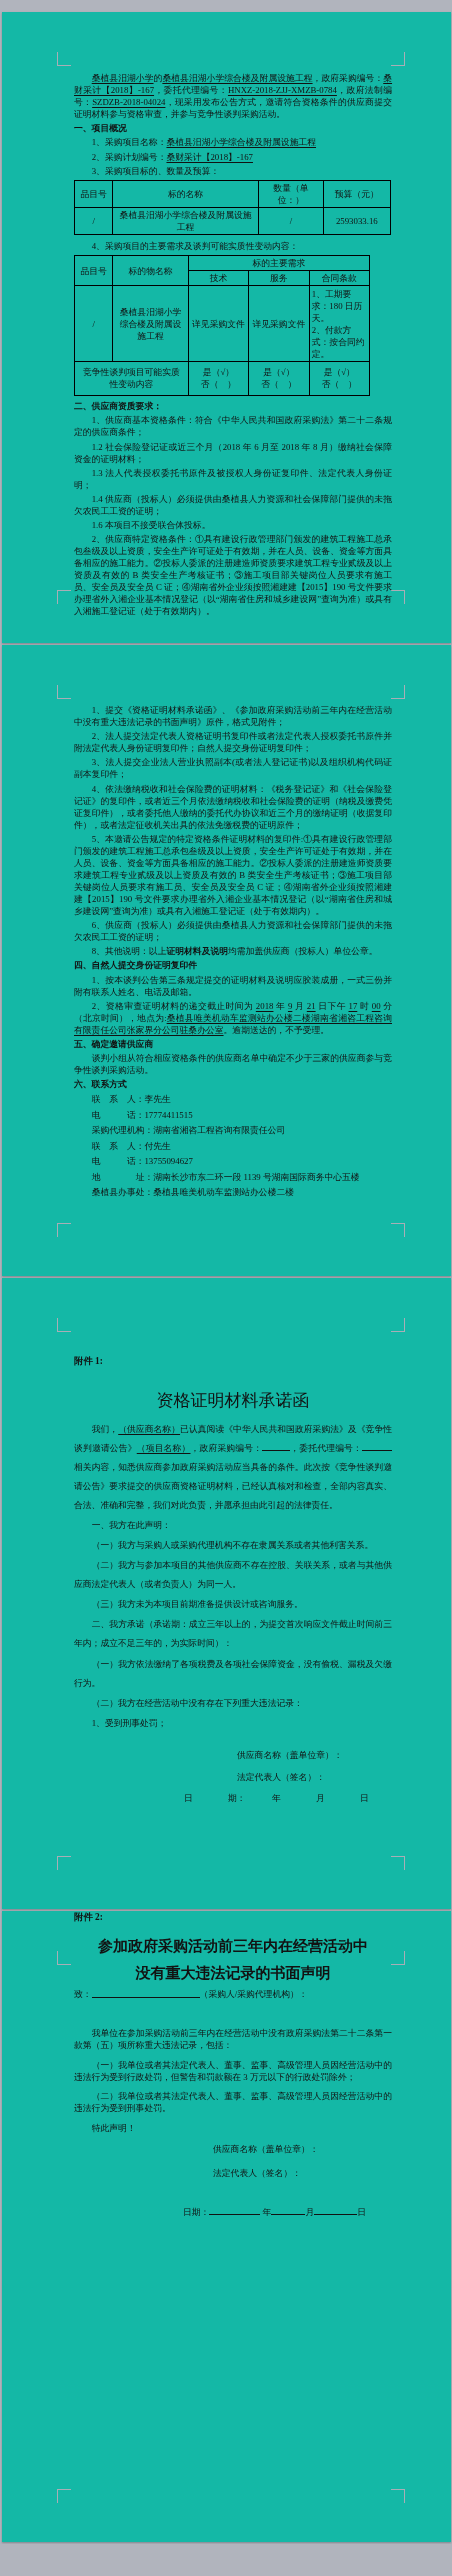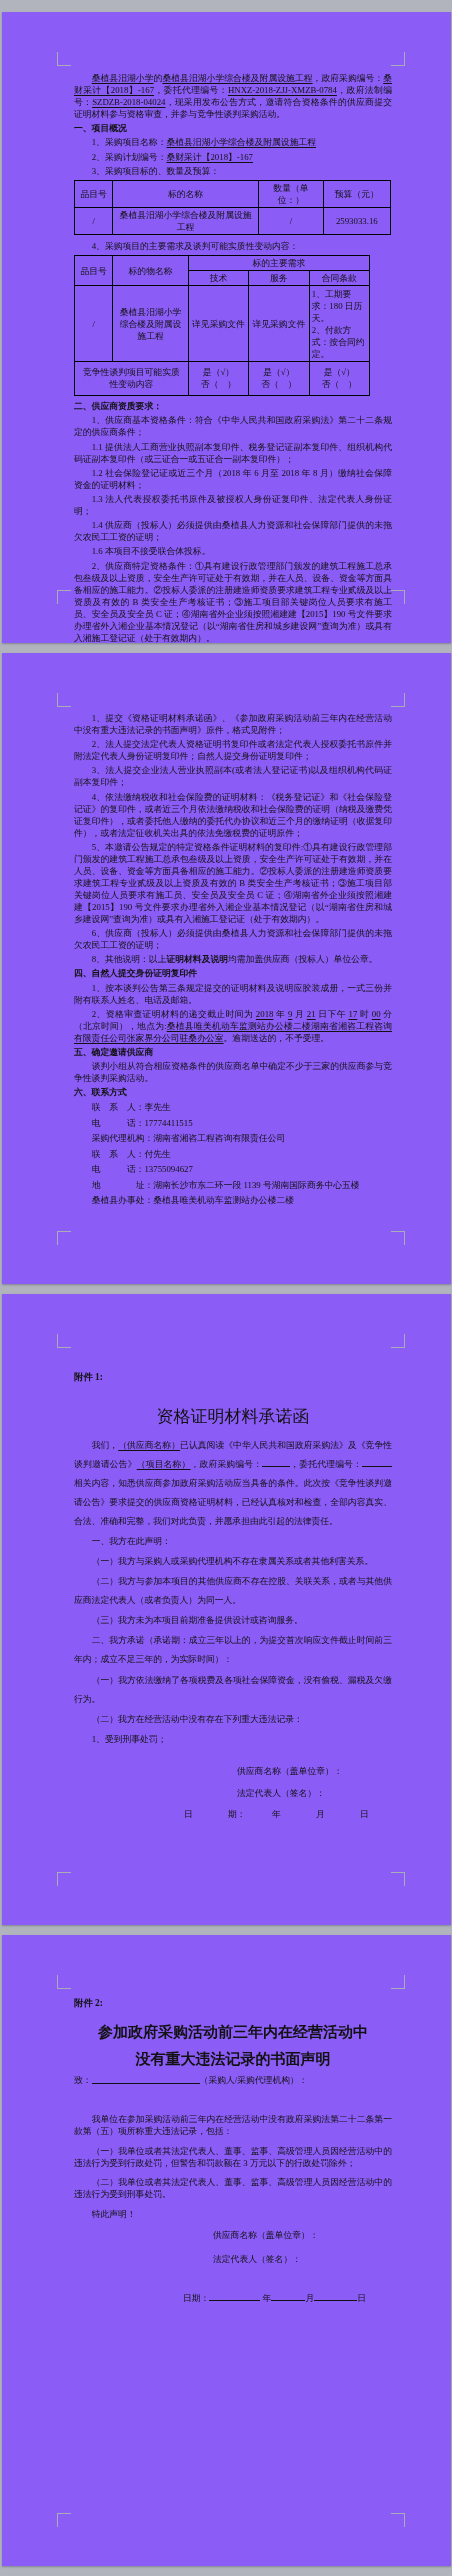--- a/index.html
+++ b/index.html
@@ -6,37 +6,37 @@
   body{
     background:#b1b4bd;
     padding-top:12px;
     font-family:"Liberation Serif","DejaVu Serif",serif;
     color:#121212;
     width:453px;
   }
   .canvas{width:453px;}
   .page{
     width:449px;height:631px;
-    margin:0 auto 10px auto;
-    background:#8b5cf6;
+    margin:0 auto 2px auto;
+    background:#14b8a6;
     position:relative;
     box-shadow:0 1.1px 1.7px rgba(90,94,104,.55);
     overflow:hidden;
   }
   
   .mark{position:absolute;width:13.3px;height:13.3px;}
   .mark.tl{left:55px;top:40px;border-left:0.6px solid #a9aeb6;border-bottom:0.6px solid #a9aeb6;}
   .mark.tr{right:46px;top:40px;border-right:0.6px solid #a9aeb6;border-bottom:0.6px solid #a9aeb6;}
   .mark.bl{left:55px;top:578px;border-left:0.6px solid #a9aeb6;border-top:0.6px solid #a9aeb6;}
   .mark.br{right:46px;top:578px;border-right:0.6px solid #a9aeb6;border-top:0.6px solid #a9aeb6;}
   .inner{position:absolute;left:72px;right:59px;top:0;}
   .pg1{padding-top:60px;}
   .pg2{padding-top:59px;}
   .pg3{padding-top:74px;}
-  .pg4{padding-top:62px;}
+  .pg4{}
   p{margin:0 0 2.2px 0;font-size:8.8px;line-height:12px;text-align:justify;}
   .ind{text-indent:17.7px;}
   .h{font-weight:bold;}
   .u{text-decoration:underline;text-underline-offset:1.7px;}
   .blank{display:inline-block;border-bottom:0.6px solid #121212;height:8.3px;vertical-align:baseline;}
   table{border-collapse:collapse;margin:3.3px 0 4.4px 0;table-layout:fixed;}
   td{border:0.6px solid #000;font-size:8.8px;text-align:center;vertical-align:middle;padding:1.1px 2.2px;line-height:12px;word-break:break-all;}
   td.cl{text-align:left;}
   
   .contact{line-height:15.5px;margin:0;text-indent:17.7px;}
@@ -122,21 +122,20 @@
           <td>
             <div>是（√）</div>
             <div>否（　）</div>
           </td>
         </tr>
       </tbody>
         </table>
 
       <p class="h">二、供应商资质要求：</p>
       <p class="ind">1、供应商基本资格条件：符合《中华人民共和国政府采购法》第二十二条规定的供应商条件；</p>
-      <p class="ind">1.1 提供法人工商营业执照副本复印件、税务登记证副本复印件、组织机构代码证副本复印件（或三证合一或五证合一副本复印件）；</p>
       <p class="ind">1.2 社会保险登记证或近三个月（2018 年 6 月至 2018 年 8 月）缴纳社会保障资金的证明材料；</p>
       <p class="ind">1.3 法人代表授权委托书原件及被授权人身份证复印件、法定代表人身份证明；</p>
       <p class="ind">1.4 供应商（投标人）必须提供由桑植县人力资源和社会保障部门提供的未拖欠农民工工资的证明；</p>
       <p class="ind">1.6 本项目不接受联合体投标。</p>
       <p class="ind">2、供应商特定资格条件：①具有建设行政管理部门颁发的建筑工程施工总承包叁级及以上资质，安全生产许可证处于有效期，并在人员、设备、资金等方面具备相应的施工能力。②投标人委派的注册建造师资质要求建筑工程专业贰级及以上资质及有效的 B 类安全生产考核证书；③施工项目部关键岗位人员要求有施工员、安全员及安全员 C 证；④湖南省外企业须按照湘建建【2015】190 号文件要求办理省外入湘企业基本情况登记（以“湖南省住房和城乡建设网”查询为准）或具有入湘施工登记证（处于有效期内）。</p>
 
     </div>
   </div>
 
   <div class="page">

